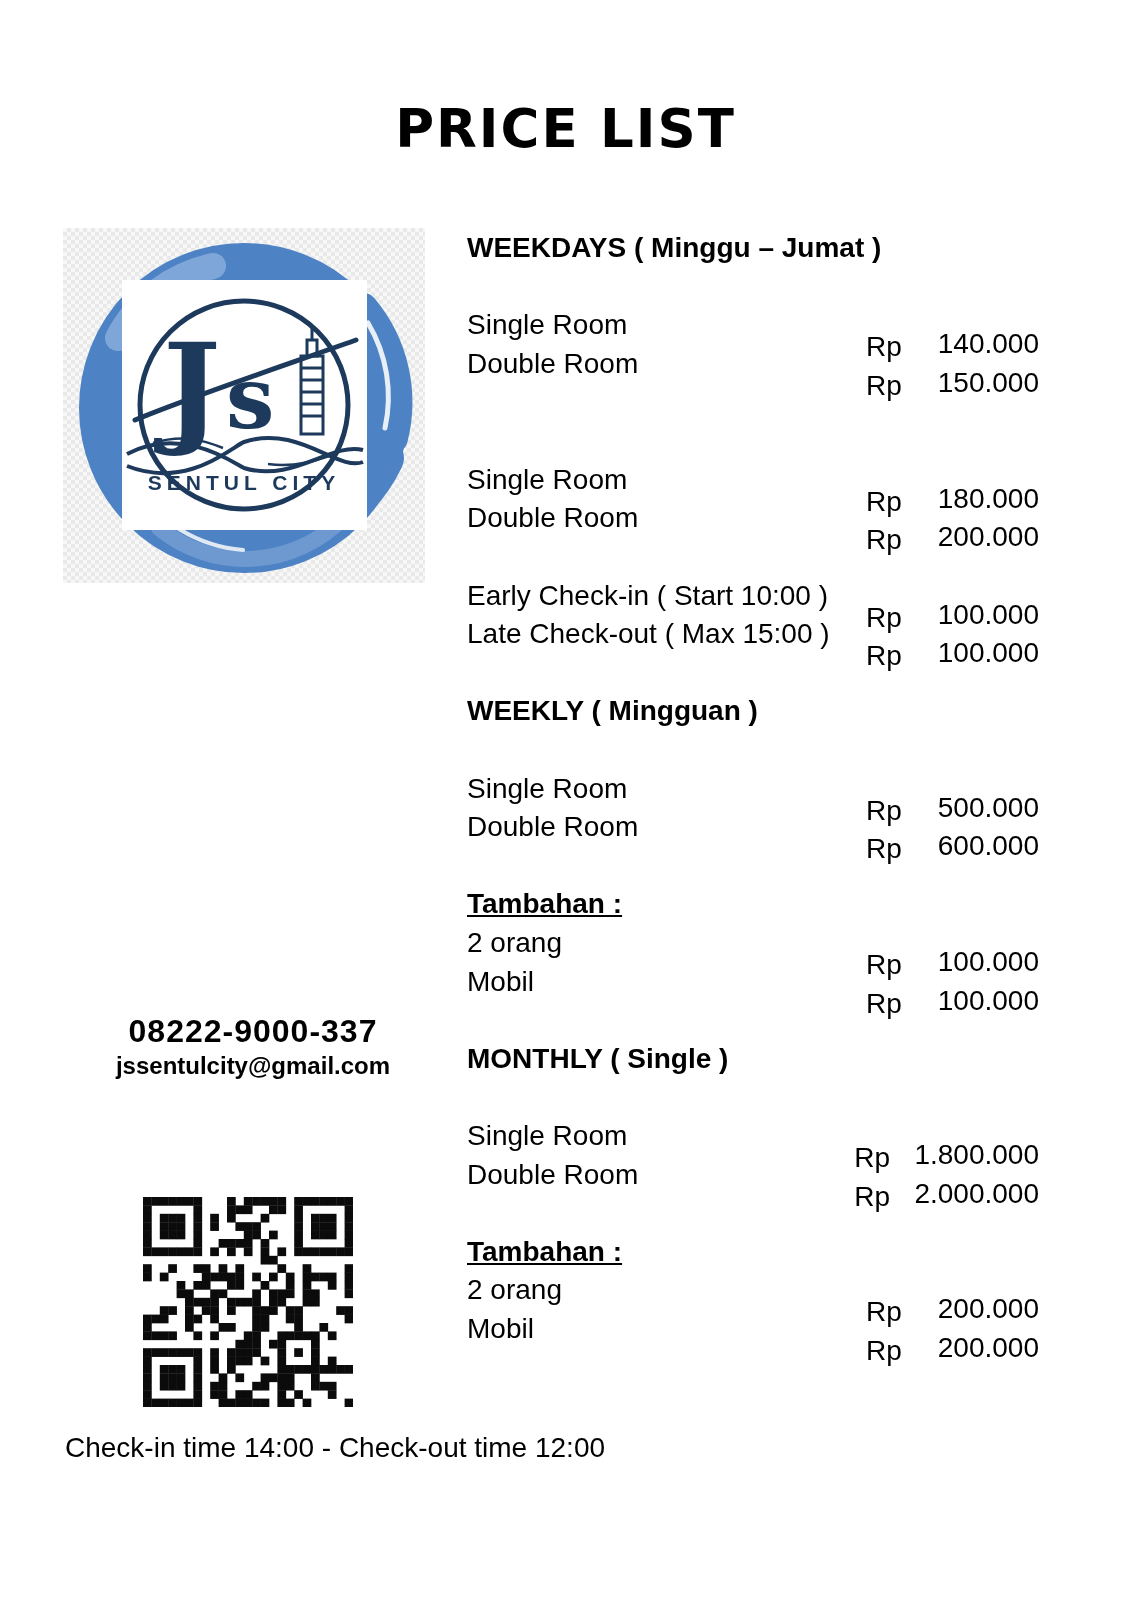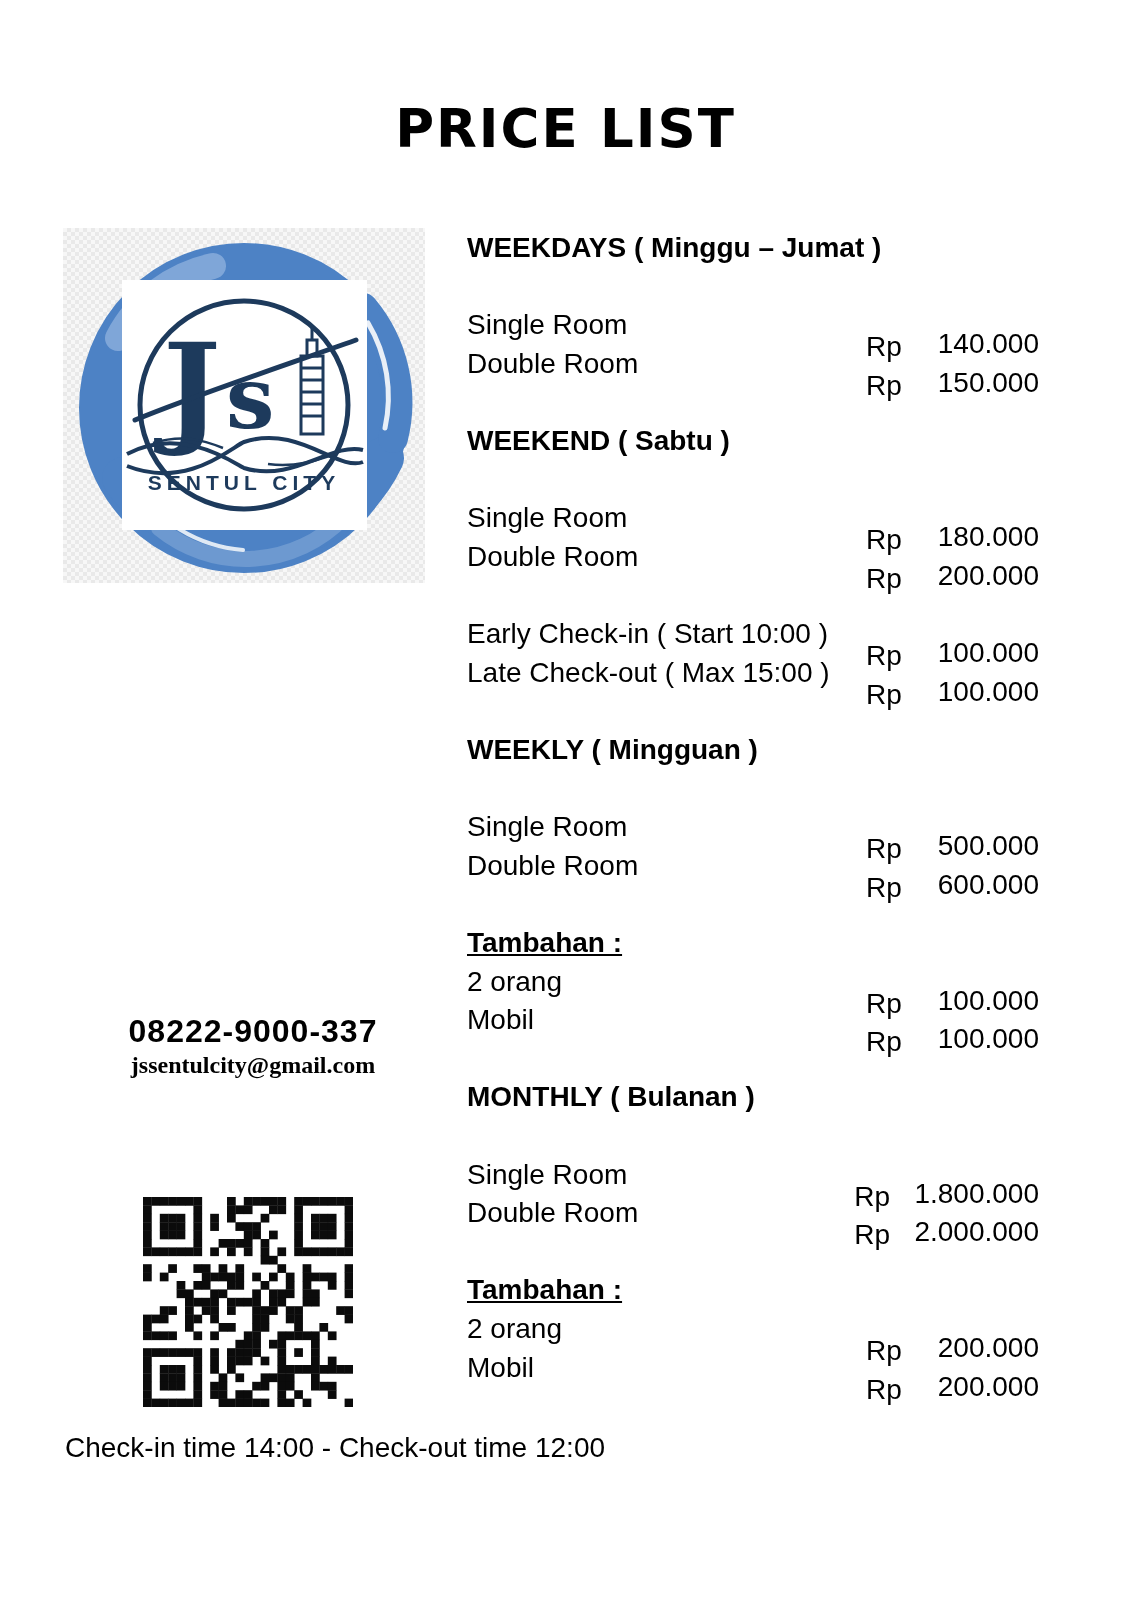--- a/index.html
+++ b/index.html
@@ -29,21 +29,21 @@
   .pl-line{height:38.6px; display:flex; align-items:center; font-size:28px; line-height:1;}
   .pl-heading{font-weight:700;}
   .pl-underline .pl-htext{text-decoration:underline;}
   .pl-label{width:399px; white-space:nowrap;}
   .pl-cur{width:62px;margin-top:44px;}
   .pl-amount{flex:1; text-align:right;margin-top:38px;}
   
   .reservation{position:absolute; left:63px; top:1012px; width:380px; text-align:center;}
   .res-heading{font-size:38px; font-weight:700; line-height:1.15;}
   .res-phone{font-size:32px; font-weight:700; line-height:1.2; letter-spacing:1px;}
-  .res-email{font-size:24px; font-weight:700; line-height:1.3;font-family:Liberation Serif, serif;}
+  .res-email{font-size:24px; font-weight:700; line-height:1.3;}
   
   .qr{position:absolute; left:143px; top:1197px; width:210px; height:210px;}
   
   .footer{position:absolute; left:65px; top:1432px; font-size:28px;}
 </style>
 </head>
 <body>
 
 <div class="page">
 
@@ -103,23 +103,20 @@
         <div class="pl-label">Single Room</div>
         <div class="pl-cur">Rp</div>
         <div class="pl-amount">140.000</div>
       </div>
       <div class="pl-line pl-row">
         <div class="pl-label">Double Room</div>
         <div class="pl-cur">Rp</div>
         <div class="pl-amount">150.000</div>
       </div>
       <div class="pl-line pl-spacer"></div>
-      <div class="pl-line pl-heading">
-        <span class="pl-htext">WEEKEND ( Sabtu )</span>
-      </div>
       <div class="pl-line pl-spacer"></div>
       <div class="pl-line pl-row">
         <div class="pl-label">Single Room</div>
         <div class="pl-cur">Rp</div>
         <div class="pl-amount">180.000</div>
       </div>
       <div class="pl-line pl-row">
         <div class="pl-label">Double Room</div>
         <div class="pl-cur">Rp</div>
         <div class="pl-amount">200.000</div>
@@ -159,21 +156,21 @@
         <div class="pl-cur">Rp</div>
         <div class="pl-amount">100.000</div>
       </div>
       <div class="pl-line pl-row">
         <div class="pl-label">Mobil</div>
         <div class="pl-cur">Rp</div>
         <div class="pl-amount">100.000</div>
       </div>
       <div class="pl-line pl-spacer"></div>
       <div class="pl-line pl-heading">
-        <span class="pl-htext">MONTHLY ( Bulanan )</span>
+        <span class="pl-htext">MONTHLY ( Single )</span>
       </div>
       <div class="pl-line pl-spacer"></div>
       <div class="pl-line pl-row">
         <div class="pl-label">Single Room</div>
         <div class="pl-cur">Rp</div>
         <div class="pl-amount">1.800.000</div>
       </div>
       <div class="pl-line pl-row">
         <div class="pl-label">Double Room</div>
         <div class="pl-cur">Rp</div>

